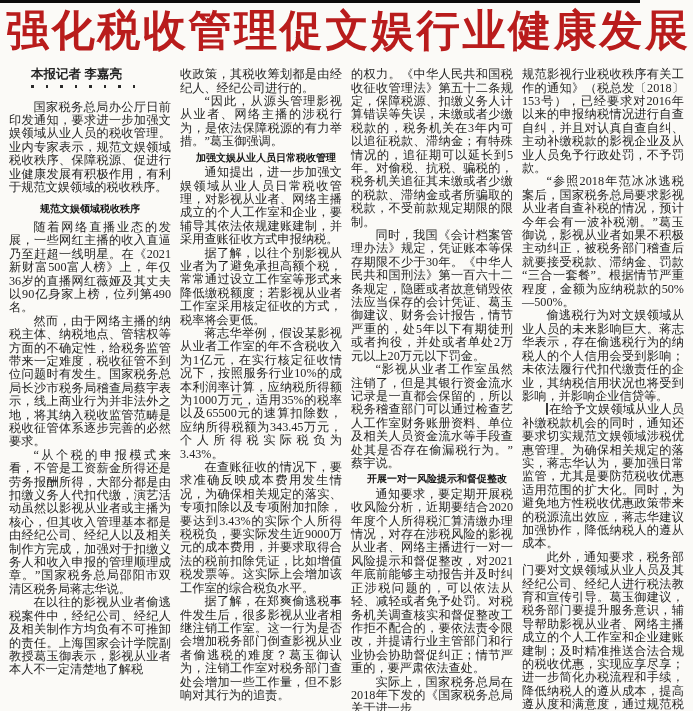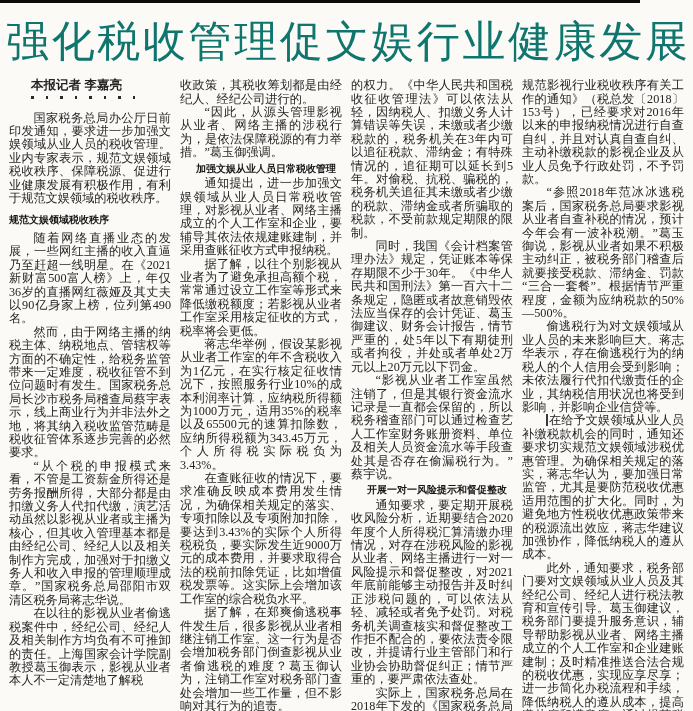--- a/index.html
+++ b/index.html
@@ -9,25 +9,25 @@
     color:#1f1f1f;
     font-family:"Liberation Serif","DejaVu Serif",serif;
     position:relative;
     overflow:hidden;
   }
   .top-bar{
     position:absolute;top:0;left:0;
     width:640px;height:3px;background:#0c0c0c;
   }
   .headline{
-    margin:18px 5px 0 6px;
+    margin:7px 5px 0 6px;
     font-size:43px;
-    font-weight:400;
+    font-weight:700;
     line-height:1.12;
-    color:#0f766e;
+    color:#b91c1c;
     text-align:justify;
     text-align-last:justify;
     white-space:nowrap;
     letter-spacing:0;
     transform-origin:left top;
   }
   .columns{
     display:flex;
     gap:9px;
     padding:13px 7px 0 9px;
@@ -58,21 +58,21 @@
     font-family:"Liberation Sans","DejaVu Sans",sans-serif;
     font-weight:bold;
     font-size:10px;
     line-height:17.5px;
     color:#161616;
     margin:5px 0 4px 0;
     text-indent:1.6em !important;
     text-align:justify;
   }
   .subhead.center{
-    text-align:left;
+    text-align:center;
     text-indent:0 !important;
     margin:6px 0 3px 0;
   }
   .edit-mark{
     display:inline-block;
     width:1.5px;height:12px;
     background:#3a3a3a;
     vertical-align:-2px;
     margin-right:1px;
   }
@@ -98,21 +98,21 @@
       <p class="cont">收政策，其税收筹划都是由经纪人、经纪公司进行的。</p>
       <p class="">“因此，从源头管理影视从业者、网络主播的涉税行为，是依法保障税源的有力举措。”葛玉御强调。</p>
       <p class="subhead">加强文娱从业人员日常税收管理</p>
       <p class="">通知提出，进一步加强文娱领域从业人员日常税收管理，对影视从业者、网络主播成立的个人工作室和企业，要辅导其依法依规建账建制，并采用查账征收方式申报纳税。</p>
       <p class="">据了解，以往个别影视从业者为了避免承担高额个税，常常通过设立工作室等形式来降低缴税额度；若影视从业者工作室采用核定征收的方式，税率将会更低。</p>
       <p class="">蒋志华举例，假设某影视从业者工作室的年不含税收入为1亿元，在实行核定征收情况下，按照服务行业10%的成本利润率计算，应纳税所得额为1000万元，适用35%的税率以及65500元的速算扣除数，应纳所得税额为343.45万元，个人所得税实际税负为3.43%。</p>
       <p class="">在查账征收的情况下，要求准确反映成本费用发生情况，为确保相关规定的落实、专项扣除以及专项附加扣除，要达到3.43%的实际个人所得税税负，要实际发生近9000万元的成本费用，并要求取得合法的税前扣除凭证，比如增值税发票等。这实际上会增加该工作室的综合税负水平。</p>
       <p class="">据了解，在郑爽偷逃税事件发生后，很多影视从业者相继注销工作室。这一行为是否会增加税务部门倒查影视从业者偷逃税的难度？葛玉御认为，注销工作室对税务部门查处会增加一些工作量，但不影响对其行为的追责。</p>
     </div>
   <div class="col">
-      <p class="cont">的权力。《中华人民共和国税收征收管理法》可以依法从轻，因纳税人、扣缴义务人计算错误等失误，未缴或者少缴税款的，税务机关在3年内可以追征税款、滞纳金；有特殊情况的，追征期可以延长到5年。对偷税、抗税、骗税的，税务机关追征其未缴或者少缴的税款、滞纳金或者所骗取的税款，不受前款规定期限的限制。</p>
+      <p class="cont">的权力。《中华人民共和国税收征收管理法》第五十二条规定，保障税源、扣缴义务人计算错误等失误，未缴或者少缴税款的，税务机关在3年内可以追征税款、滞纳金；有特殊情况的，追征期可以延长到5年。对偷税、抗税、骗税的，税务机关追征其未缴或者少缴的税款、滞纳金或者所骗取的税款，不受前款规定期限的限制。</p>
       <p class="">同时，我国《会计档案管理办法》规定，凭证账本等保存期限不少于30年。《中华人民共和国刑法》第一百六十二条规定，隐匿或者故意销毁依法应当保存的会计凭证、葛玉御建议、财务会计报告，情节严重的，处5年以下有期徒刑或者拘役，并处或者单处2万元以上20万元以下罚金。</p>
       <p class="">“影视从业者工作室虽然注销了，但是其银行资金流水记录是一直都会保留的，所以税务稽查部门可以通过检查艺人工作室财务账册资料、单位及相关人员资金流水等手段查处其是否存在偷漏税行为。”蔡宇说。</p>
       <p class="subhead">开展一对一风险提示和督促整改</p>
       <p class="">通知要求，要定期开展税收风险分析，近期要结合2020年度个人所得税汇算清缴办理情况，对存在涉税风险的影视从业者、网络主播进行一对一风险提示和督促整改，对2021年底前能够主动报告并及时纠正涉税问题的，可以依法从轻、减轻或者免予处罚。对税务机关调查核实和督促整改工作拒不配合的，要依法责令限改，并提请行业主管部门和行业协会协助督促纠正；情节严重的，要严肃依法查处。</p>
       <p class="">实际上，国家税务总局在2018年下发的《国家税务总局关于进一步</p>
     </div>
   <div class="col">
       <p class="cont">规范影视行业税收秩序有关工作的通知》（税总发〔2018〕153号），已经要求对2016年以来的申报纳税情况进行自查自纠，并且对认真自查自纠、主动补缴税款的影视企业及从业人员免予行政处罚，不予罚款。</p>
       <p class="">“参照2018年范冰冰逃税案后，国家税务总局要求影视从业者自查补税的情况，预计今年会有一波补税潮。”葛玉御说，影视从业者如果不积极主动纠正，被税务部门稽查后就要接受税款、滞纳金、罚款“三合一套餐”。根据情节严重程度，金额为应纳税款的50%—500%。</p>
       <p class="">偷逃税行为对文娱领域从业人员的未来影响巨大。蒋志华表示，存在偷逃税行为的纳税人的个人信用会受到影响；未依法履行代扣代缴责任的企业，其纳税信用状况也将受到影响，并影响企业信贷等。</p>

